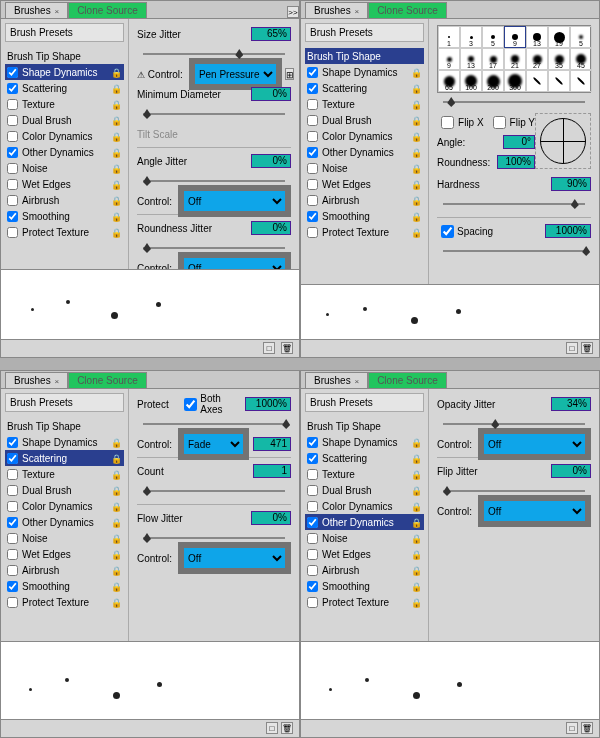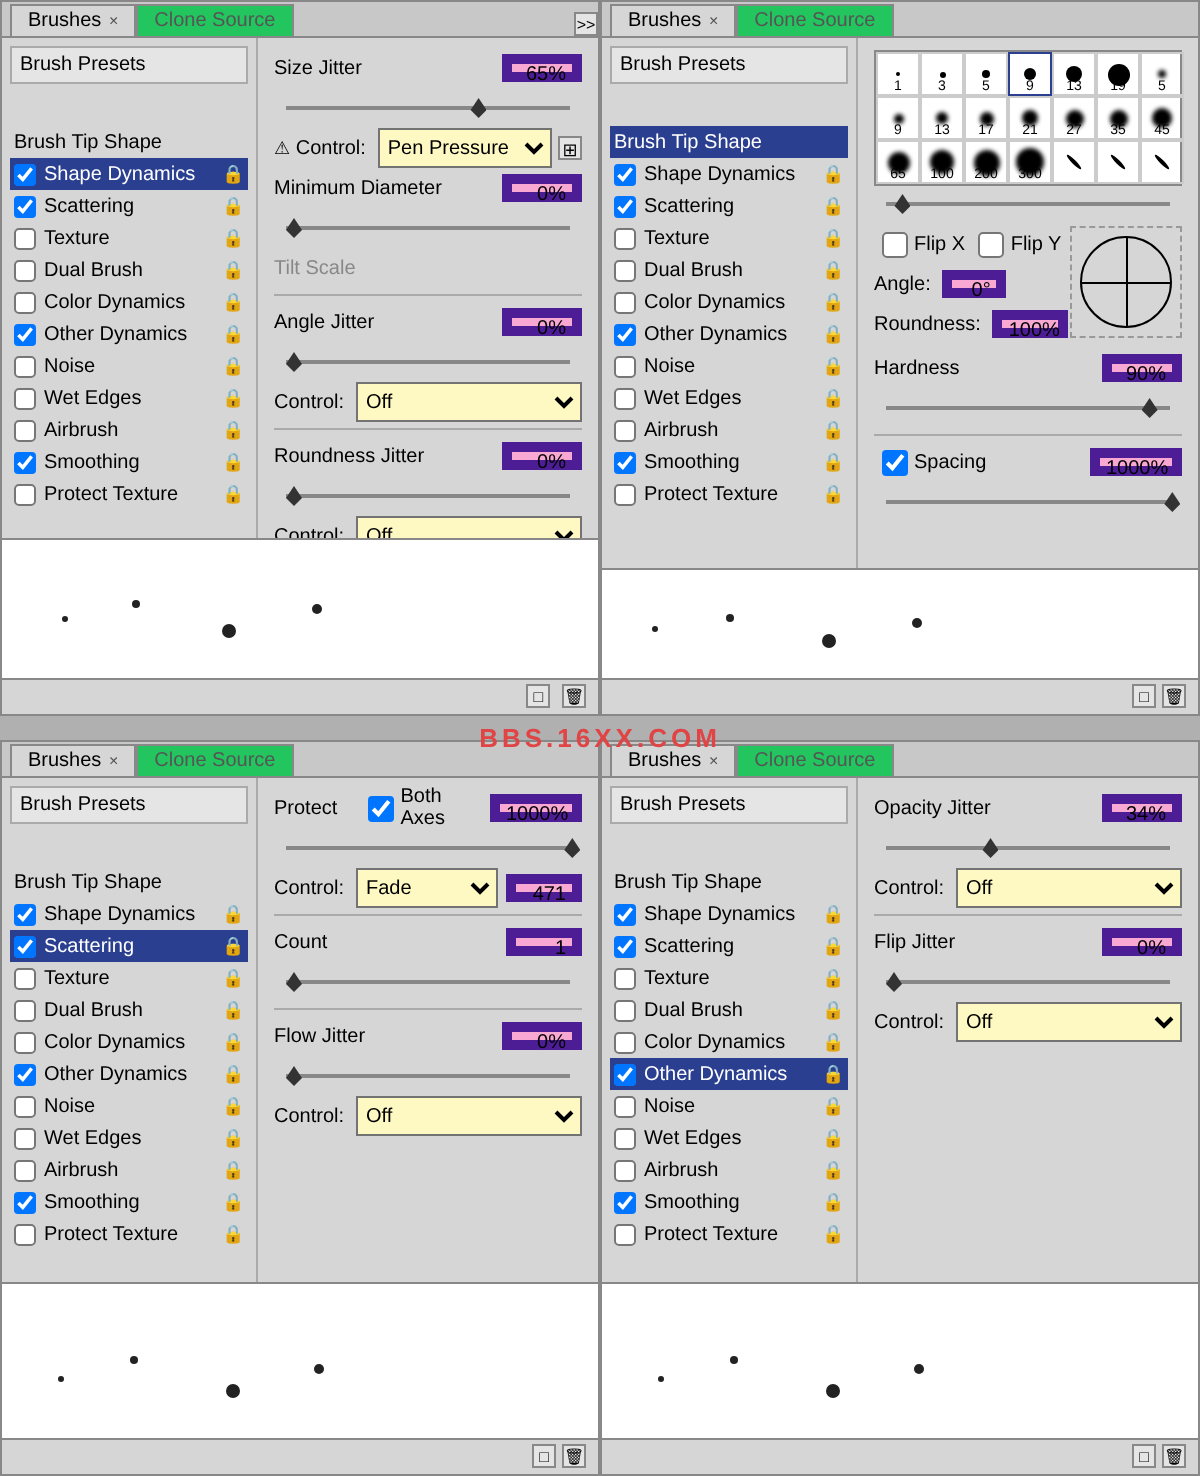--- a/index.html
+++ b/index.html
@@ -4,35 +4,35 @@
 <style>
   * { box-sizing: border-box; font-family: Tahoma, Arial, sans-serif; font-size: 10px; }
   body { margin: 0; background: #b0b0b0; width: 600px; height: 738px; overflow: hidden; position: relative; }
   .panel { position: absolute; background: #d6d6d6; border: 1px solid #888; display: flex; flex-direction: column; }
   .tabbar { display: flex; align-items: flex-end; height: 18px; background: #c8c8c8; border-bottom: 1px solid #888; padding-left: 4px; gap: 0; }
   .tab { padding: 2px 8px 0 8px; background: #d6d6d6; border: 1px solid #888; border-bottom: none; height: 16px; cursor: pointer; }
   .tab.inactive { background: #22c55e; color: #555; }
   .tab-close { margin-left: 1px; font-size: 8px; color: #555; }
   .panel-body { display: flex; flex: 1; overflow: hidden; }
   .sidebar { width: 128px; background: #d6d6d6; padding: 4px 4px; border-right: 1px solid #aaa; }
-  .brush-presets { padding: 3px 4px; border: 1px solid #aaa; background: #e5e5e5; margin-bottom: 21px; }
+  .brush-presets { padding: 3px 4px; border: 1px solid #aaa; background: #e5e5e5; margin-bottom: 6px; }
   .preset-item { display: flex; align-items: center; height: 16px; padding: 0 2px; position: relative; }
   .preset-item.sel { background: #2a3f8f; color: #fff; }
   .preset-item input[type=checkbox] { margin: 0 4px 0 0; width: 11px; height: 11px; }
   .preset-item .plain { margin-left: 0; }
   .preset-item .lock { position: absolute; right: 2px; width: 11px; }
   .main { flex: 1; padding: 6px 8px; overflow: hidden; }
-  .row { display: flex; align-items: center; height: 18px; margin-bottom: 2px; }
+  .row { display: flex; align-items: center; height: 18px; margin-bottom: 2px; justify-content: space-between; }
   .row .lbl { flex: 0 0 auto; margin-right: 6px; }
   .row .lbl-dim { color: #888; }
-  .valbox { width: 40px; height: 14px; border: 5px solid #4c1d95; background: #f9a8d4; text-align: right; padding: 0 3px; line-height: 12px; }
+  .valbox { width: 40px; height: 14px; border: 1px solid #4c1d95; background: #14b8a6; text-align: right; padding: 0 3px; line-height: 12px; }
   .slider { flex: 1; height: 12px; position: relative; margin: 0 6px; }
   .slider .track { position: absolute; top: 5px; left: 0; right: 0; height: 2px; background: #888; }
   .slider .thumb { position: absolute; top: 1px; width: 8px; height: 10px; background: #333; clip-path: polygon(50% 0, 100% 60%, 50% 100%, 0 60%); }
-  select.ctrl { height: 20px; border: 1px solid #737373; background: #fef9c3; font-size: 10px; }
+  select.ctrl { height: 32px; border: 6px solid #737373; background: #0ea5e9; font-size: 10px; }
   .hr { border-top: 1px solid #aaa; margin: 4px 0; }
   .preview { position: absolute; left: 0; right: 0; bottom: 0; height: 70px; background: #fff; border-top: 1px solid #888; }
   .panel-footer { position: absolute; left: 0; right: 0; bottom: 0; height: 18px; background: #d6d6d6; border-top: 1px solid #888; text-align: right; padding: 2px 6px; }
   .dot { position: absolute; border-radius: 50%; background: #222; }
   .wm { position: absolute; left: 50%; top: 50%; transform: translate(-50%,-50%); z-index: 100; text-align: center; pointer-events: none; }
   .wm .l1 { color: #ddd; font-size: 12px; font-weight: bold; text-shadow: 0 0 2px #000; }
   .wm .l2 { color: #e04444; font-size: 13px; font-weight: bold; letter-spacing: 2px; }
   .lock-icon::before { content: "🔒"; font-size: 9px; color: #555; }
   .warn-icon::before { content: "⚠"; font-size: 9px; }
   .toggle-icon::before { content: "⊞"; font-size: 9px; }
@@ -45,21 +45,20 @@
   .angle-circle { width: 46px; height: 46px; border: 1px solid #000; border-radius: 50%; position: relative; }
   .angle-circle::after { content: ""; position: absolute; left: 50%; top: 0; bottom: 0; width: 1px; background: #000; }
   .angle-circle::before { content: ""; position: absolute; top: 50%; left: 0; right: 0; height: 1px; background: #000; }
   .mark-x { transform: rotate(45deg); background: #222; }
   .mini-icon { display: inline-block; width: 12px; height: 12px; text-align: center; line-height: 12px; border: 1px solid #888; background: #e5e5e5; margin-left: 3px; font-size: 8px; }
 </style>
 </head>
 <body>
 
 <div class="wm">
-  <div class="l2">BBS.16XX.COM</div>
 </div>
 
 <div class="panel" style="left:0;top:0;width:300px;height:358px">
   <div class="tabbar">
     <div class="tab"><span>Brushes</span> <span class="tab-close">×</span></div>
     <div class="tab inactive">Clone Source</div>
     <div style="flex:1"></div>
     <span class="mini-icon">&gt;&gt;</span>
   </div>
   <div class="panel-body">

